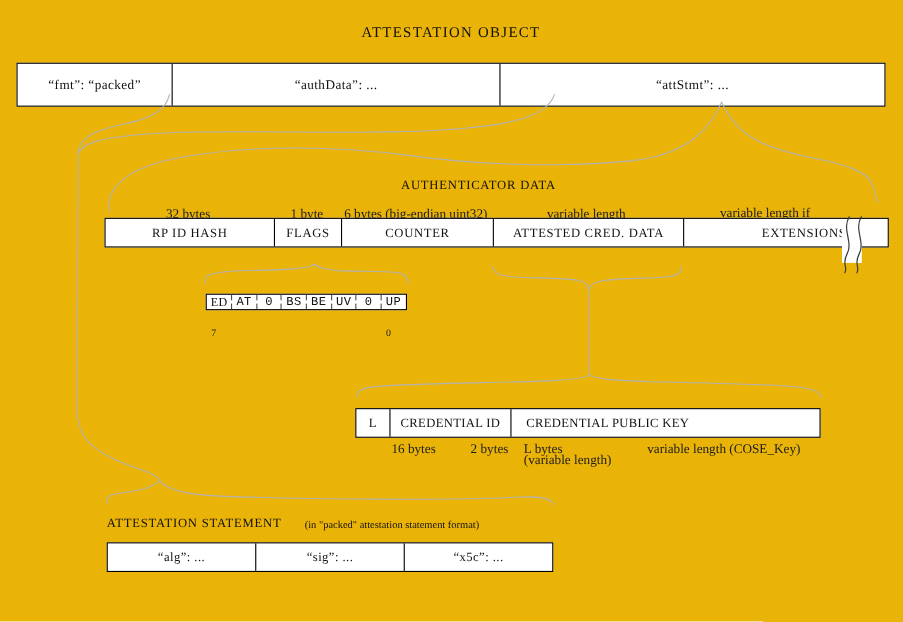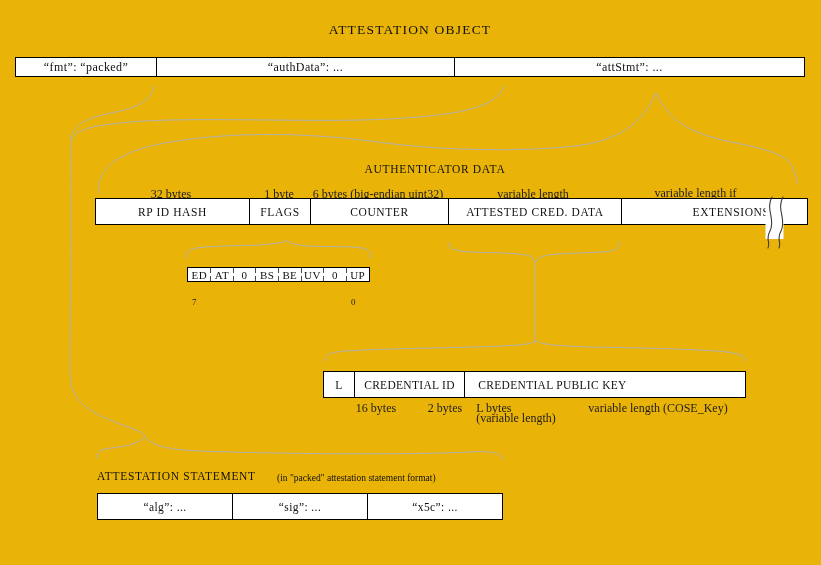--- a/index.html
+++ b/index.html
@@ -23,37 +23,37 @@
   .row-auth .cell{font-size:11.5px;letter-spacing:0.6px;}
   .row-acd .cell{font-size:11.5px;letter-spacing:0.3px;}
   .row-stmt .cell{flex:1 1 0;font-size:11.5px;}
   .size-label{
     position:absolute;transform:translateX(-50%);
     font-size:12px;line-height:10px;white-space:pre-line;color:#1d1d1d;z-index:2;
   }
   .scale-num{position:absolute;font-size:9px;color:#1d1d1d;z-index:2;}
   
   .row-bits .cell{flex:1 1 0;position:relative;font-size:11px;letter-spacing:0.4px;}
-  .row-bits .cell + .cell{border-left:none;}
+  .row-bits .cell + .cell{border-left:none;font-family:Liberation Mono, monospace;}
   .row-bits .cell:not(:first-child)::before{
     content:"";position:absolute;left:-0.5px;top:0;width:1px;height:5px;background:#4a4a4a;
   }
   .row-bits .cell:not(:first-child)::after{
     content:"";position:absolute;left:-0.5px;bottom:0;width:1px;height:5px;background:#4a4a4a;
   }
   .overlay{position:absolute;left:0;top:0;z-index:4;pointer-events:none;}
 </style>
 </head>
 <body>
 
 <div class="canvas">
 
   <div class="title" style="left:410px;top:22px;">ATTESTATION OBJECT</div>
 
-  <div class="box-row" style="left:15px;top:57px;width:790px;height:20px;">
+  <div class="box-row" style="left:15px;top:57px;width:790px;height:40px;">
     <div class="cell" style="width:140px;">“fmt”: “packed”</div>
     <div class="cell" style="width:298px;">“authData”: ...</div>
     <div class="cell" style="width:350px;">“attStmt”: ...</div>
   </div>
 
   <div class="heading center-x" style="left:435px;top:163px;">AUTHENTICATOR DATA</div>
 
   <div class="size-label" style="left:171px;top:189px;">32 bytes</div>
   <div class="size-label" style="left:279px;top:189px;">1 byte</div>
   <div class="size-label" style="left:378px;top:189px;">6 bytes (big-endian uint32)</div>

